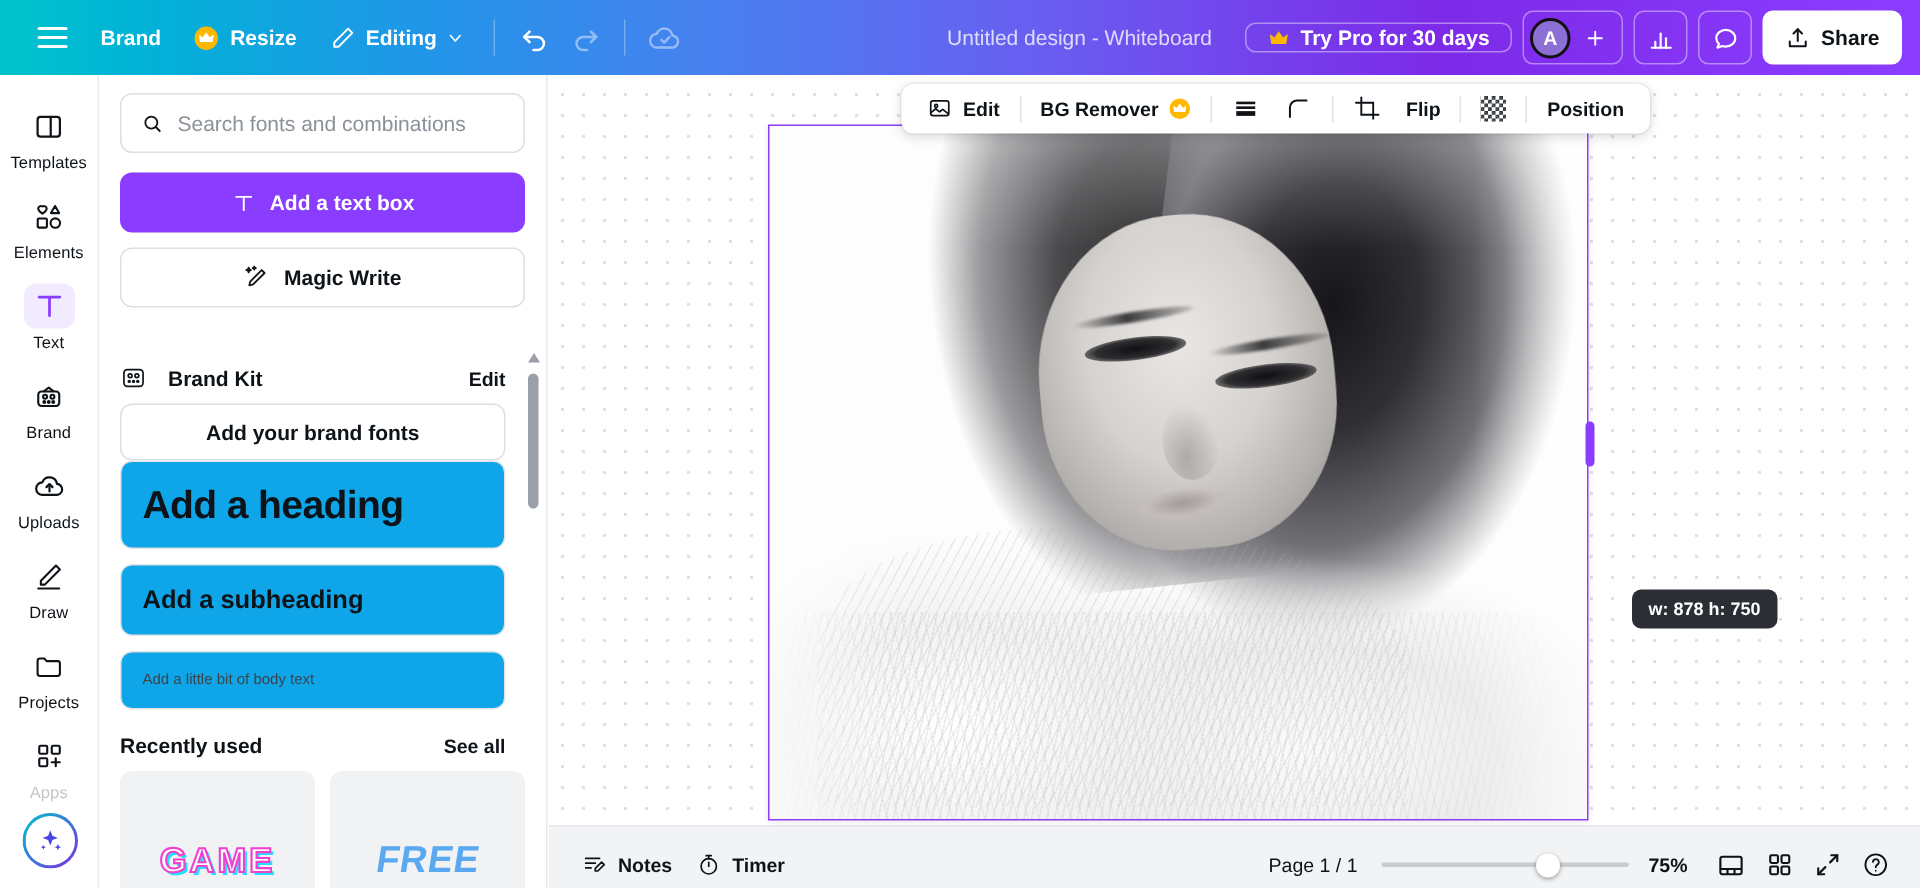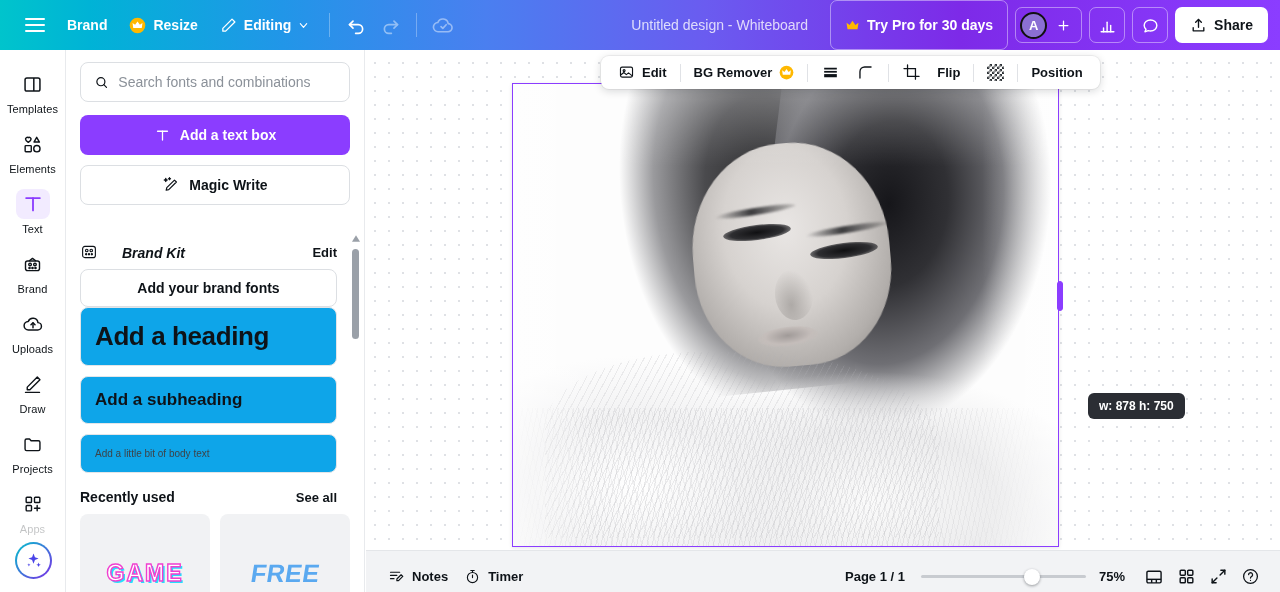--- a/index.html
+++ b/index.html
@@ -40,21 +40,21 @@
   .tb-icon.dim { opacity: .45; }
 
   .tb-center { flex: 1; display: flex; align-items: center; justify-content: flex-end; }
   .doc-title {
     color: rgba(255,255,255,.78); font-size: 14px; padding: 5px 10px;
     border-radius: 6px; cursor: text; white-space: nowrap;
   }
 
   .tb-right { display: flex; align-items: center; gap: 7px; padding-right: 12px; padding-left: 12px; }
   .pro-pill {
-    display: flex; align-items: center; gap: 7px; height: 50px; padding: 0 14px;
+    display: flex; align-items: center; gap: 7px; height: 20px; padding: 0 14px;
     border: 1px solid rgba(255,255,255,.42); border-radius: 7px;
     color: #fff; font-size: 14px; font-weight: bold; cursor: pointer; white-space: nowrap;
   }
   .people-group {
     display: flex; align-items: center; gap: 2px; height: 36px; padding: 0 4px;
     border: 1px solid rgba(255,255,255,.42); border-radius: 7px;
   }
   .avatar {
     width: 27px; height: 27px; border-radius: 50%;
     background: #8b6fd4; border: 2px solid #111;
@@ -137,21 +137,21 @@
 
   .scroll-region {
     position: absolute; left: 0; top: 185px; width: 299px; height: 407px;
     overflow: hidden;
   }
   .scroll-inner { padding: 0 14px; width: 285px; }
   .row-head {
     display: flex; align-items: center; justify-content: space-between;
     height: 34px;
   }
-  .row-head-left { display: flex; align-items: flex-end; gap: 24px; font-style: italic; }
+  .row-head-left { display: flex; align-items: center; gap: 14px; }
   .row-title { font-size: 14px; font-weight: bold; color: #0e1318; }
   .link-act { font-size: 13px; font-weight: bold; color: #0e1318; cursor: pointer; }
   .brand-btn {
     height: 38px; border: 1px solid #dcdfe3; border-radius: 8px; background: #fff;
     display: flex; align-items: center; justify-content: center;
     font-size: 14px; font-weight: bold; color: #0e1318; cursor: pointer;
   }
   .sec-label { font-size: 13px; font-weight: bold; color: #0e1318; margin: 16px 0 8px; }
   .style-card {
     border: 1px solid #e3e5e8; border-radius: 8px; background: #0ea5e9;
@@ -315,21 +315,21 @@
   .bottombar {
     position: absolute; left: 366px; top: 550px; width: 914px; height: 52px;
     background: #f2f3f5; border-top: 1px solid #e4e6e9;
     display: flex; align-items: center; padding: 0 14px;
   }
   .bb-item {
     display: flex; align-items: center; gap: 7px; height: 30px; padding: 0 8px;
     border-radius: 5px; font-size: 13px; font-weight: bold; color: #0e1318; cursor: pointer;
   }
   .bb-spacer { flex: 1; }
-  .page-ind { font-size: 13px; font-weight: bold; color: #0e1318; margin-right: 16px; white-space: nowrap; }
+  .page-ind { font-size: 13px; font-weight: normal; color: #0e1318; margin-right: 16px; white-space: nowrap; }
   .zoom-slider { position: relative; width: 165px; height: 18px; display: flex; align-items: center; cursor: pointer; }
   .zs-track { position: absolute; left: 0; right: 0; height: 3px; background: #c8cbd0; border-radius: 2px; }
   .zs-thumb {
     position: absolute; left: 103px; width: 16px; height: 16px; border-radius: 50%;
     background: #fff; box-shadow: 0 1px 3px rgba(14,19,24,.4); cursor: grab;
   }
   .zoom-val { font-size: 13px; font-weight: bold; color: #0e1318; width: 52px; text-align: center; }
   .bb-ic {
     width: 32px; height: 30px; display: flex; align-items: center; justify-content: center;
     border-radius: 5px; cursor: pointer;

